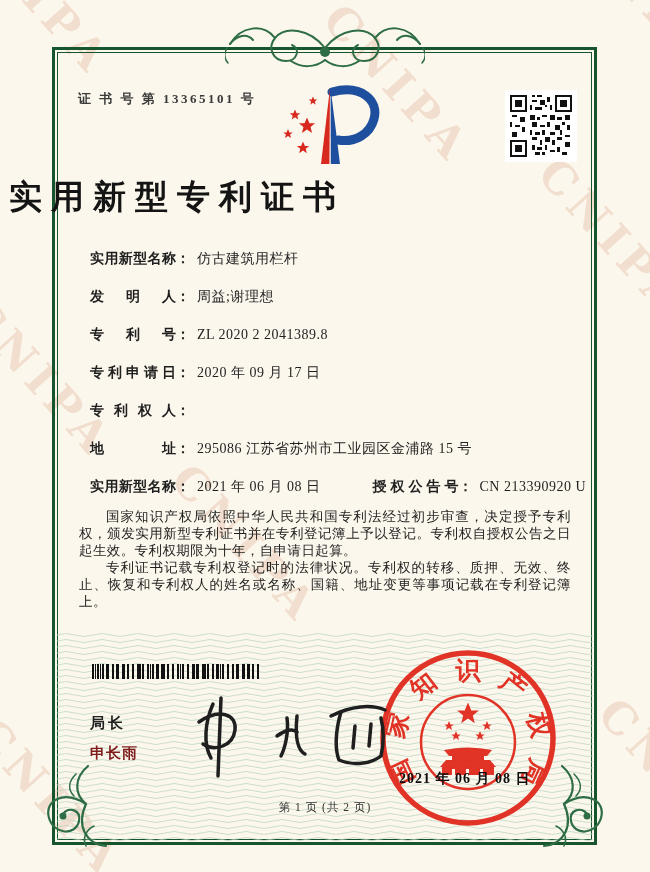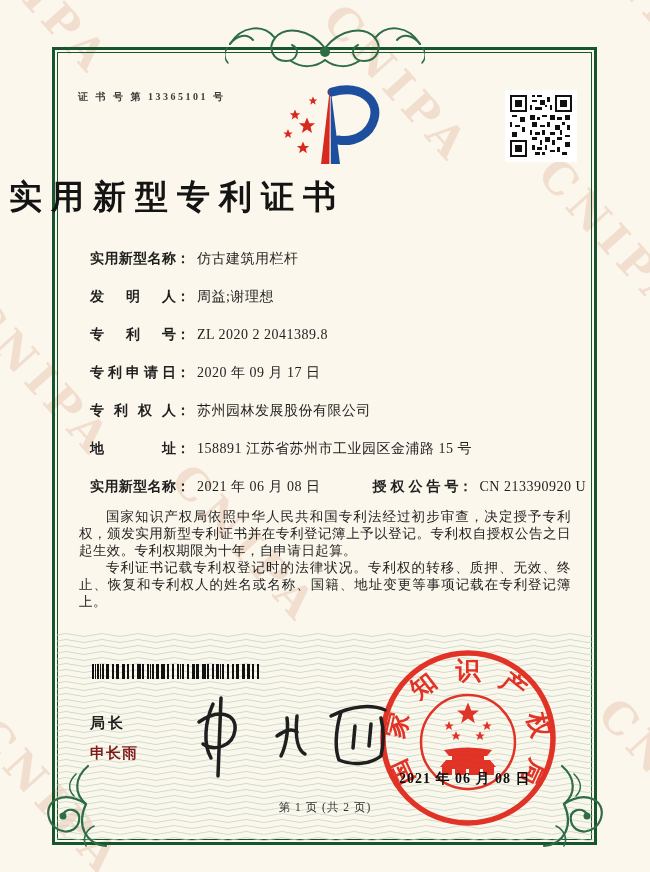--- a/index.html
+++ b/index.html
@@ -14,21 +14,21 @@
 
   
   .frame { position:absolute; z-index:2; left:52px; top:47px; width:545px; height:798px;
            border:3px solid #17552f; }
   .frame-inner { position:absolute; inset:2px; border:1px solid #17552f; }
 
   .guilloche { position:absolute; z-index:2; left:57px; top:632px; }
 
   .ornament { position:absolute; z-index:4; }
 
-  .cert-no { position:absolute; z-index:3; left:78px; top:90px; font-size:10px;
+  .cert-no { position:absolute; z-index:3; left:78px; top:90px; font-size:13px;
              letter-spacing:2.5px; color:#3a3a3a; font-weight:600; }
 
   .logo { position:absolute; z-index:3; left:272px; top:84px; }
   .qr  { position:absolute; z-index:3; left:505px; top:90px; width:72px; height:72px;
          background:#fff; padding:5px; }
 
   .title { position:absolute; z-index:3; left:0; top:175px; width:100%; text-align:left;
            font-size:33px; font-weight:700; letter-spacing:9px; text-indent:9px; color:#141414; }
 
   .fields { position:absolute; z-index:3; left:90px; top:250px; width:480px;
@@ -222,26 +222,25 @@
       <span class="fvalue">ZL 2020 2 2041389.8</span>
     </div>
     <div class="frow">
       <span class="flabel">专利申请日</span>
         <span class="fcolon">：</span>
       <span class="fvalue">2020 年 09 月 17 日</span>
     </div>
     <div class="frow">
       <span class="flabel">专利权人</span>
         <span class="fcolon">：</span>
-      <span class="fvalue">苏州园林发展股份有限公司</span>
     </div>
     <div class="frow">
       <span class="flabel">地址</span>
         <span class="fcolon">：</span>
-      <span class="fvalue">158891 江苏省苏州市工业园区金浦路 15 号</span>
+      <span class="fvalue">295086 江苏省苏州市工业园区金浦路 15 号</span>
     </div>
     <div class="frow">
       <span class="fgroup">
         <span class="flabel">实用新型名称</span>
           <span class="fcolon">：</span>
         <span class="fvalue">2021 年 06 月 08 日</span>
       </span>
       <span class="fgroup grant-no-group">
         <span class="flabel">授权公告号</span>
           <span class="fcolon">：</span>

